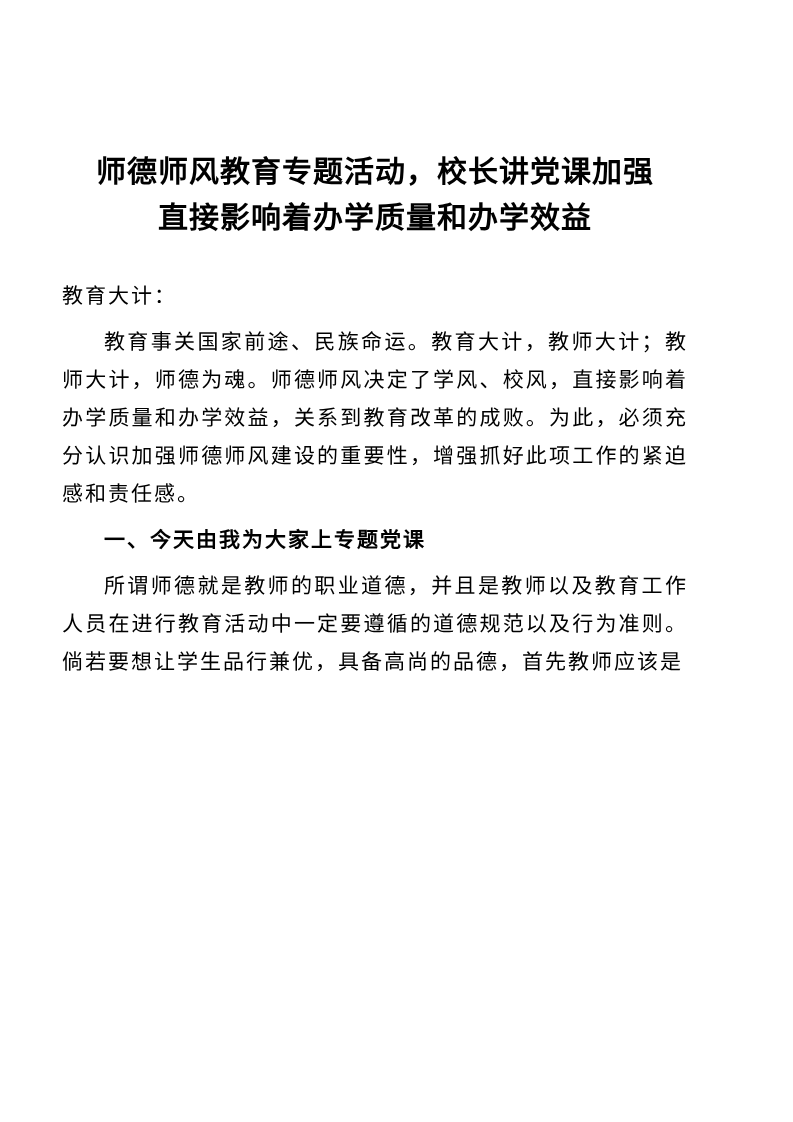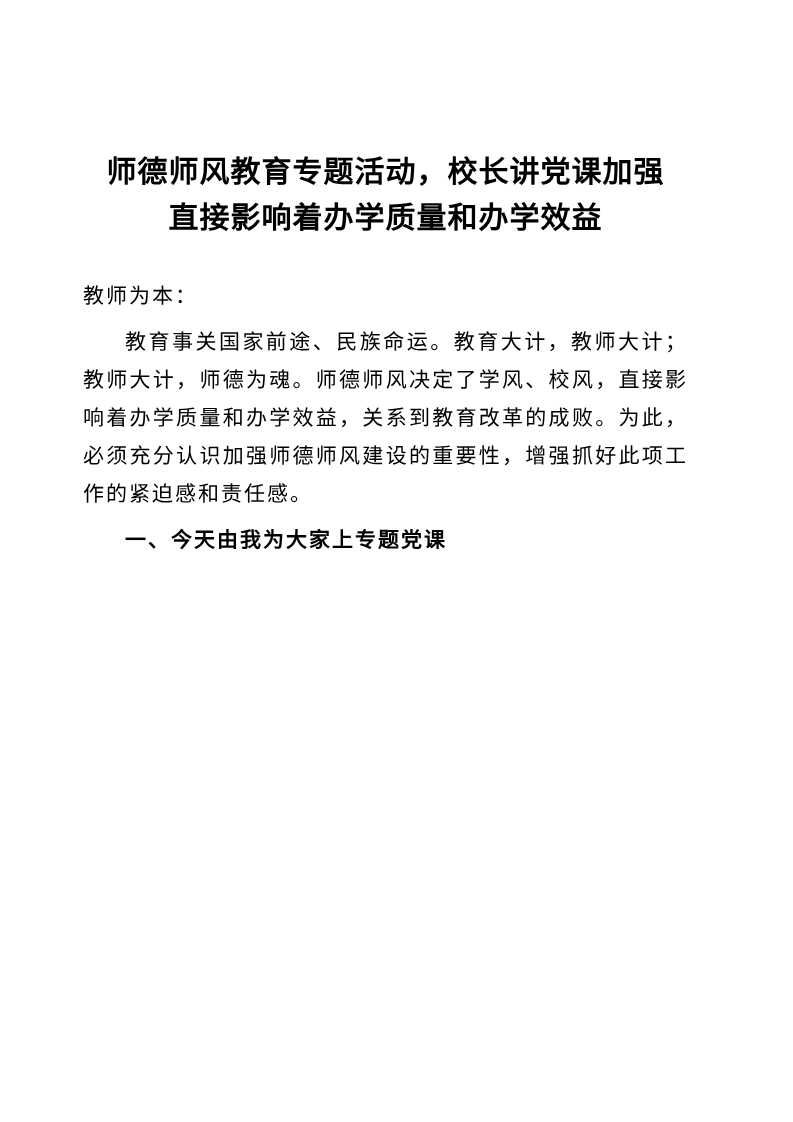--- a/index.html
+++ b/index.html
@@ -4,21 +4,21 @@
 <style>
   * { margin: 0; padding: 0; box-sizing: border-box; }
   html, body { background: #ffffff; }
   .page {
     position: relative;
     width: 793px;
     height: 816px;
     margin: 0 auto;
     background: #ffffff;
     color: #000000;
-    padding: 149px 105px 0 83px;
+    padding: 149px 105px 0 62px;
     overflow: hidden;
     font-family: "Liberation Serif", serif;
   }
   .doc-title {
     font-family: "Liberation Sans", sans-serif;
     font-weight: bold;
     font-size: 30px;
     line-height: 46px;
     letter-spacing: 1px;
     text-align: center;
@@ -48,23 +48,24 @@
 </head>
 <body>
 
 <div class="page">
 
   <h1 class="doc-title">
     <span class="title-line">师德师风教育专题活动，校长讲党课加强</span>
     <span class="title-line">直接影响着办学质量和办学效益</span>
   </h1>
 
-  <p class="para">教师为本：</p>
+  <p class="para">教育大计：</p>
 
 
   <p class="para indent-2">教育事关国家前途、民族命运。教育大计，教师大计；教师大计，师德为魂。师德师风决定了学风、校风，直接影响着办学质量和办学效益，关系到教育改革的成败。为此，必须充分认识加强师德师风建设的重要性，增强抓好此项工作的紧迫感和责任感。</p>
 
 
   <p class="para section-heading">一、今天由我为大家上专题党课</p>
 
 
+  <p class="para indent-2">所谓师德就是教师的职业道德，并且是教师以及教育工作人员在进行教育活动中一定要遵循的道德规范以及行为准则。倘若要想让学生品行兼优，具备高尚的品德，首先教师应该是</p>
 
 </div>
 
 </body></html>

